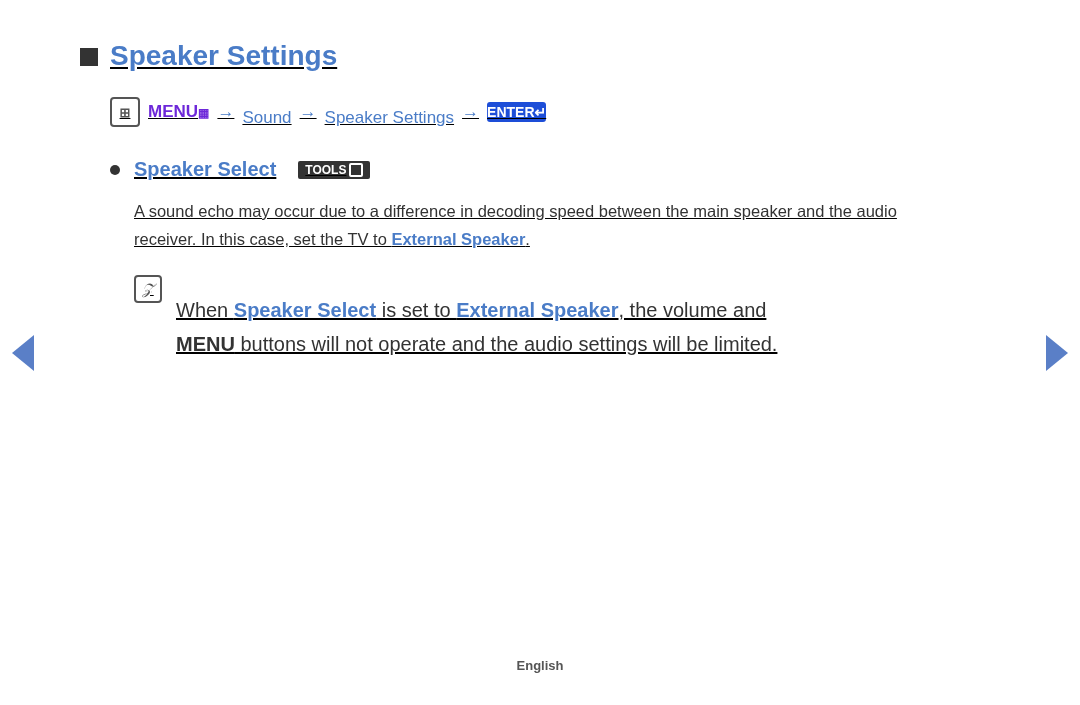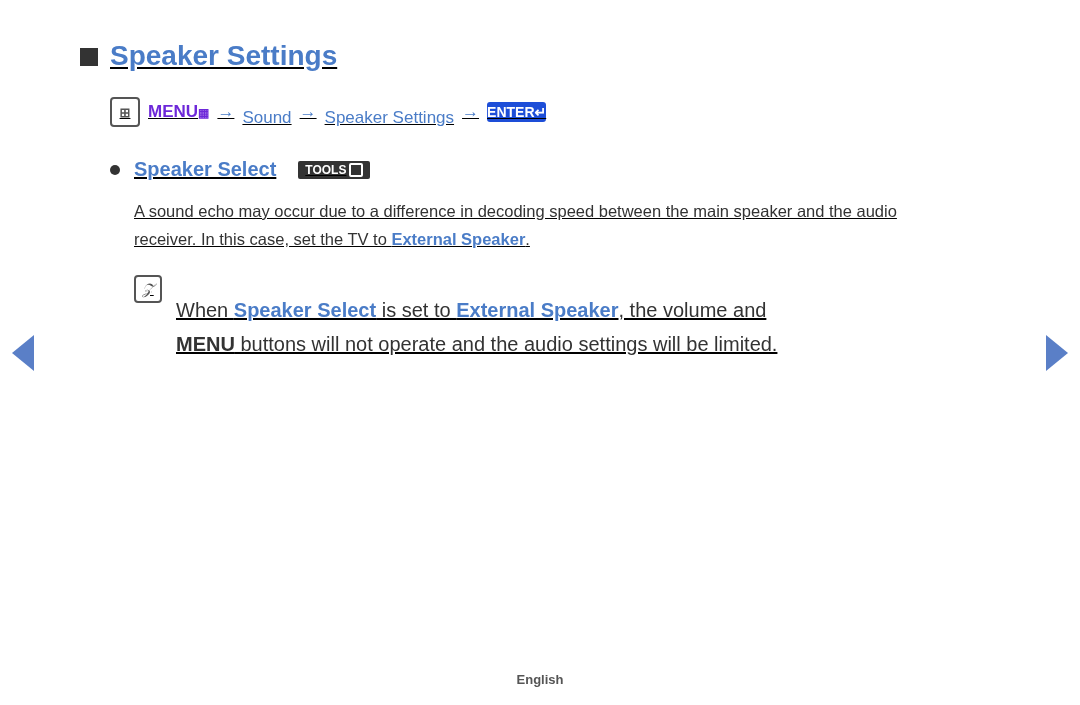--- a/index.html
+++ b/index.html
@@ -222,21 +222,21 @@
       width: 0;
       height: 0;
       border-top: 18px solid transparent;
       border-bottom: 18px solid transparent;
       border-left: 22px solid #5a7fc7;
       cursor: pointer;
     }
 
     .footer {
       position: absolute;
-      bottom: 18px;
+      bottom: 32px;
       left: 50%;
       transform: translateX(-50%);
       font-size: 13px;
       font-weight: bold;
       color: #555;
       font-family: Arial, sans-serif;
     }
   </style>
 </head>
 <body>

